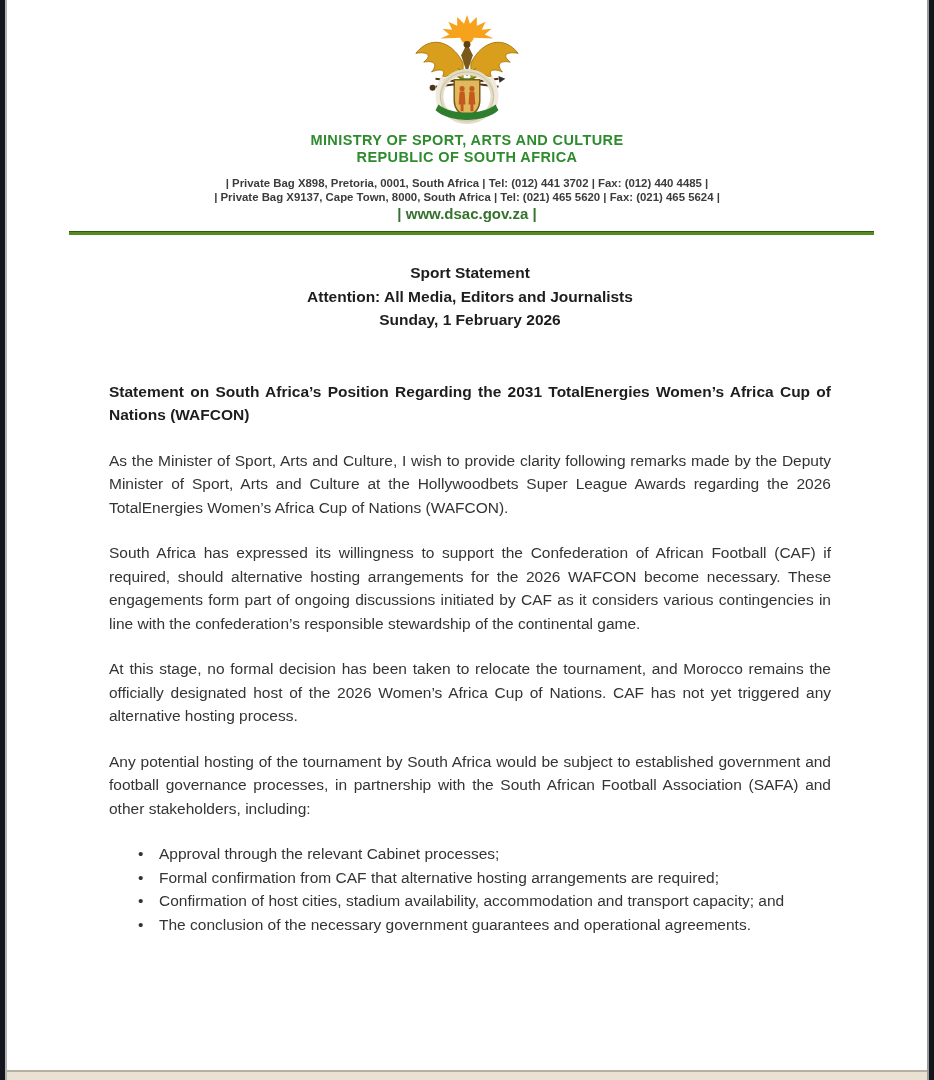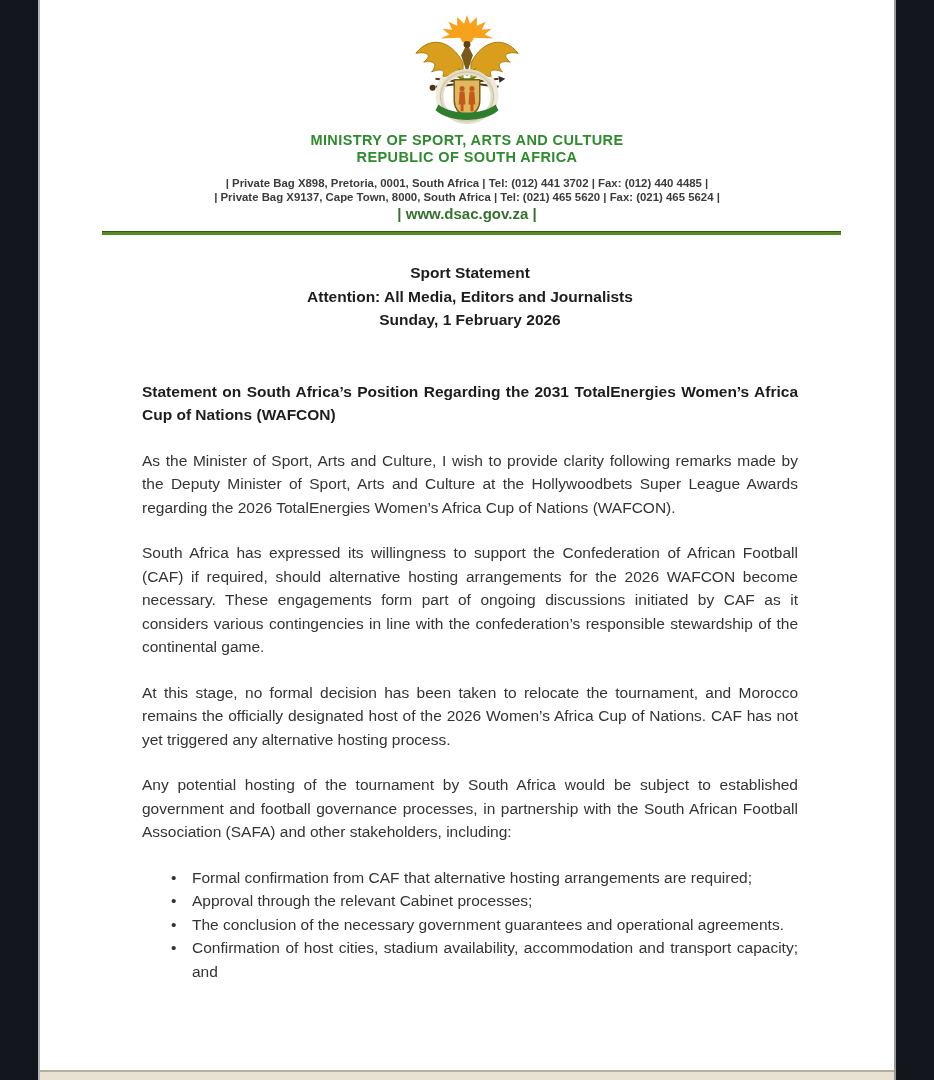--- a/index.html
+++ b/index.html
@@ -4,21 +4,21 @@
 <style>
   * { margin: 0; padding: 0; box-sizing: border-box; }
   html, body { width: 934px; }
   body {
     background: #14161d;
     font-family: "Liberation Sans", sans-serif;
     display: flex;
     justify-content: center;
   }
   .page {
-    width: 858px;
+    width: 924px;
     height: 1080px;
     background: #ffffff;
     border-left: 2px solid #b3b3b3;
     border-right: 2px solid #9a9a9a;
     display: flex;
     flex-direction: column;
     overflow: hidden;
   }
   .sheet { flex: 1 1 auto; }
   .bottom-strip {
@@ -173,23 +173,23 @@
       </div>
 
       <p class="statement-title">Statement on South Africa’s Position Regarding the 2031 TotalEnergies Women’s Africa Cup of Nations (WAFCON)</p>
 
       <p class="body-paragraph">As the Minister of Sport, Arts and Culture, I wish to provide clarity following remarks made by the Deputy Minister of Sport, Arts and Culture at the Hollywoodbets Super League Awards regarding the 2026 TotalEnergies Women’s Africa Cup of Nations (WAFCON).</p>
       <p class="body-paragraph">South Africa has expressed its willingness to support the Confederation of African Football (CAF) if required, should alternative hosting arrangements for the 2026 WAFCON become necessary. These engagements form part of ongoing discussions initiated by CAF as it considers various contingencies in line with the confederation’s responsible stewardship of the continental game.</p>
       <p class="body-paragraph">At this stage, no formal decision has been taken to relocate the tournament, and Morocco remains the officially designated host of the 2026 Women’s Africa Cup of Nations. CAF has not yet triggered any alternative hosting process.</p>
       <p class="body-paragraph">Any potential hosting of the tournament by South Africa would be subject to established government and football governance processes, in partnership with the South African Football Association (SAFA) and other stakeholders, including:</p>
 
       <ul class="requirements">
+        <li>Approval through the relevant Cabinet processes;</li>
         <li>Formal confirmation from CAF that alternative hosting arrangements are required;</li>
-        <li>Approval through the relevant Cabinet processes;</li>
+        <li>Confirmation of host cities, stadium availability, accommodation and transport capacity; and</li>
         <li>The conclusion of the necessary government guarantees and operational agreements.</li>
-        <li>Confirmation of host cities, stadium availability, accommodation and transport capacity; and</li>
       </ul>
 
     </div>
   </div>
 
   <div class="bottom-strip"></div>
 </div>
 
 </body></html>

